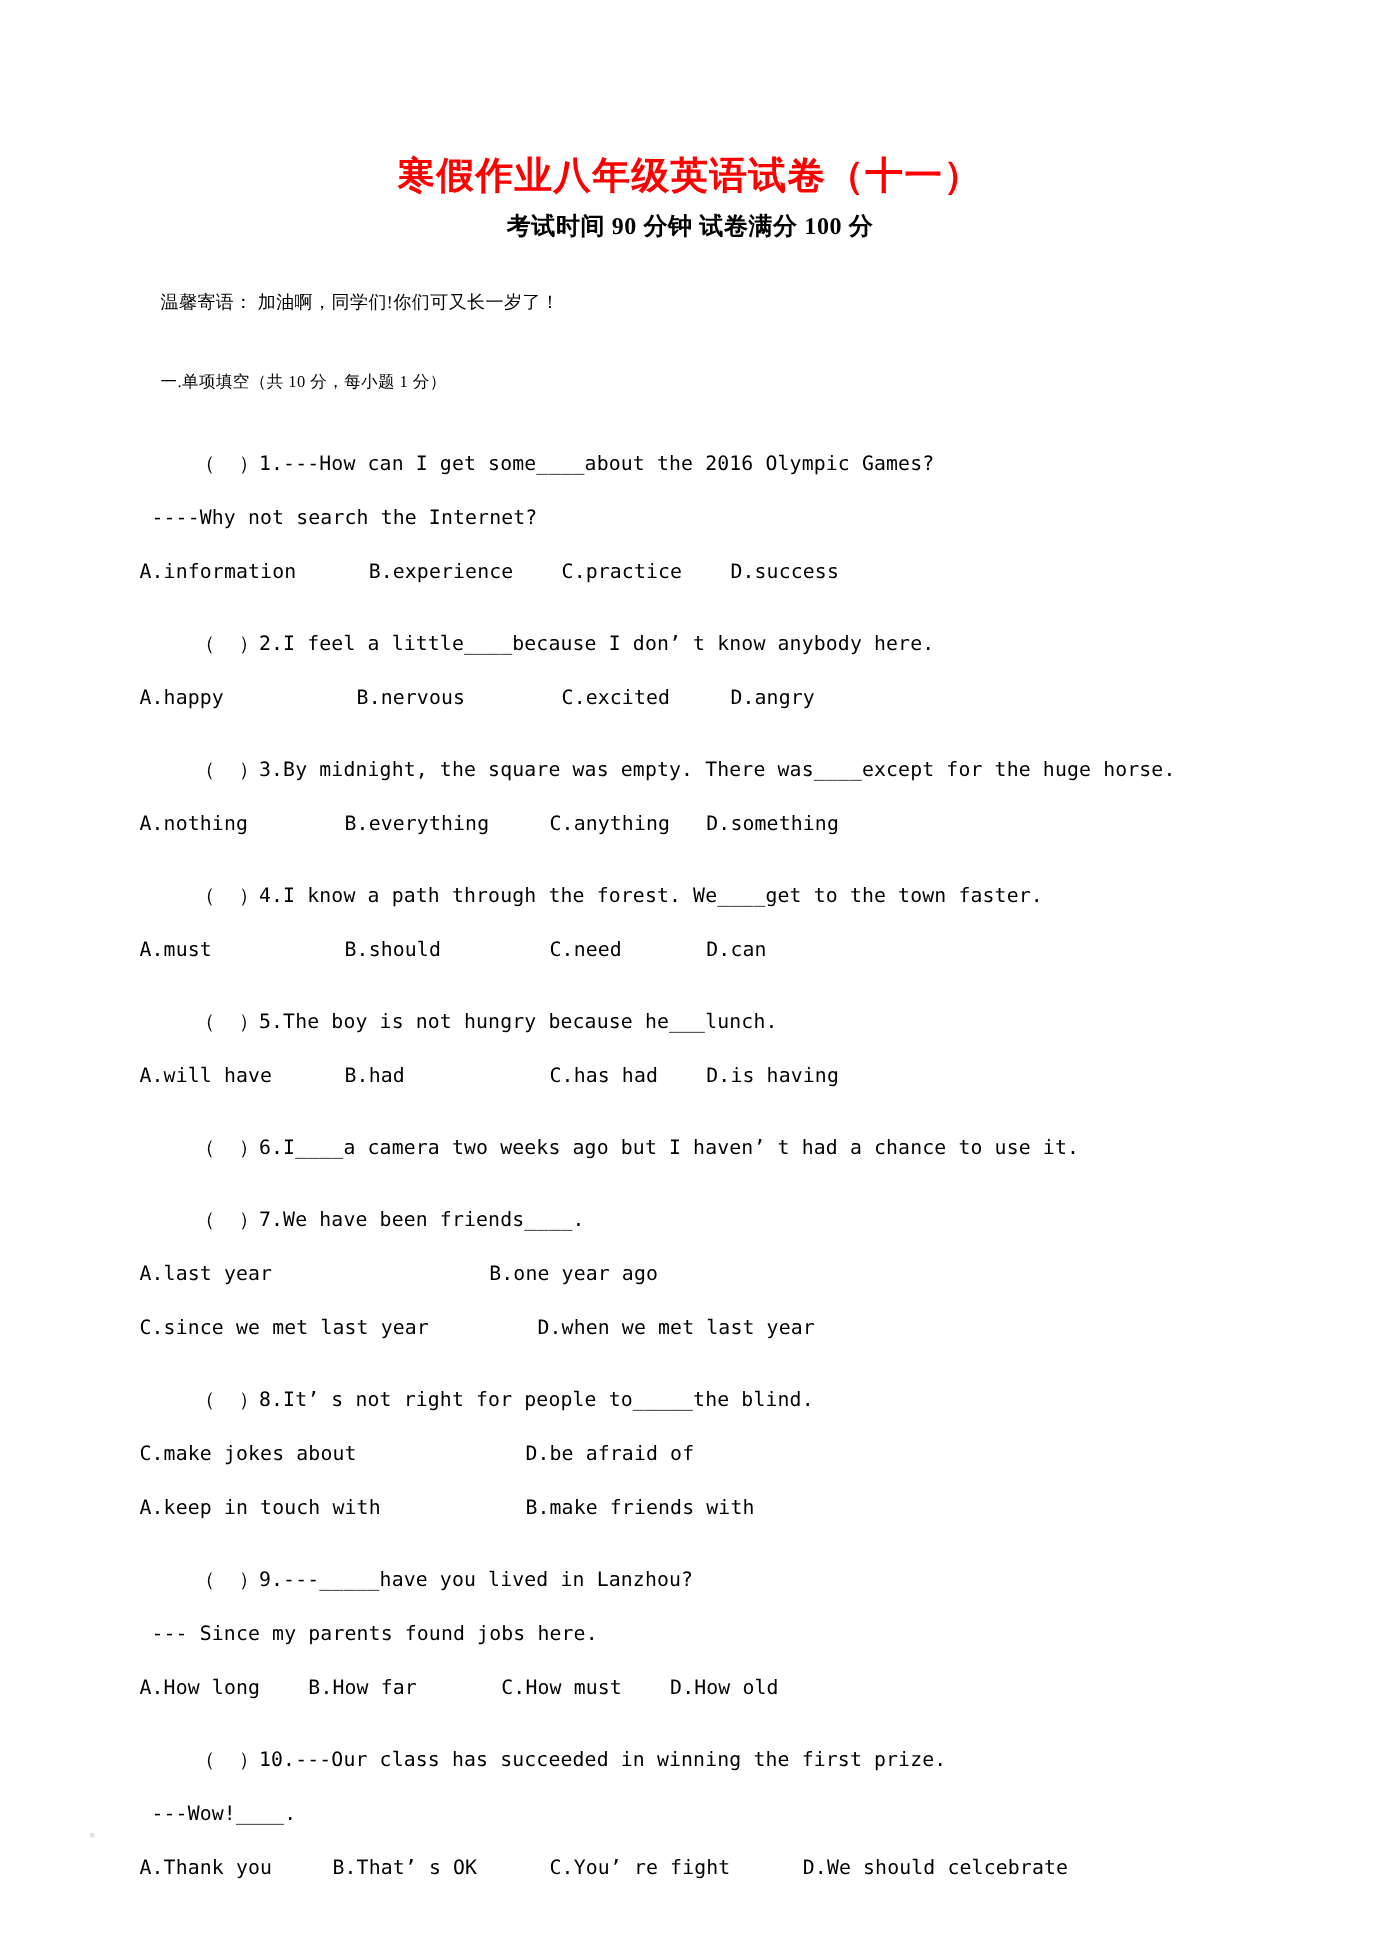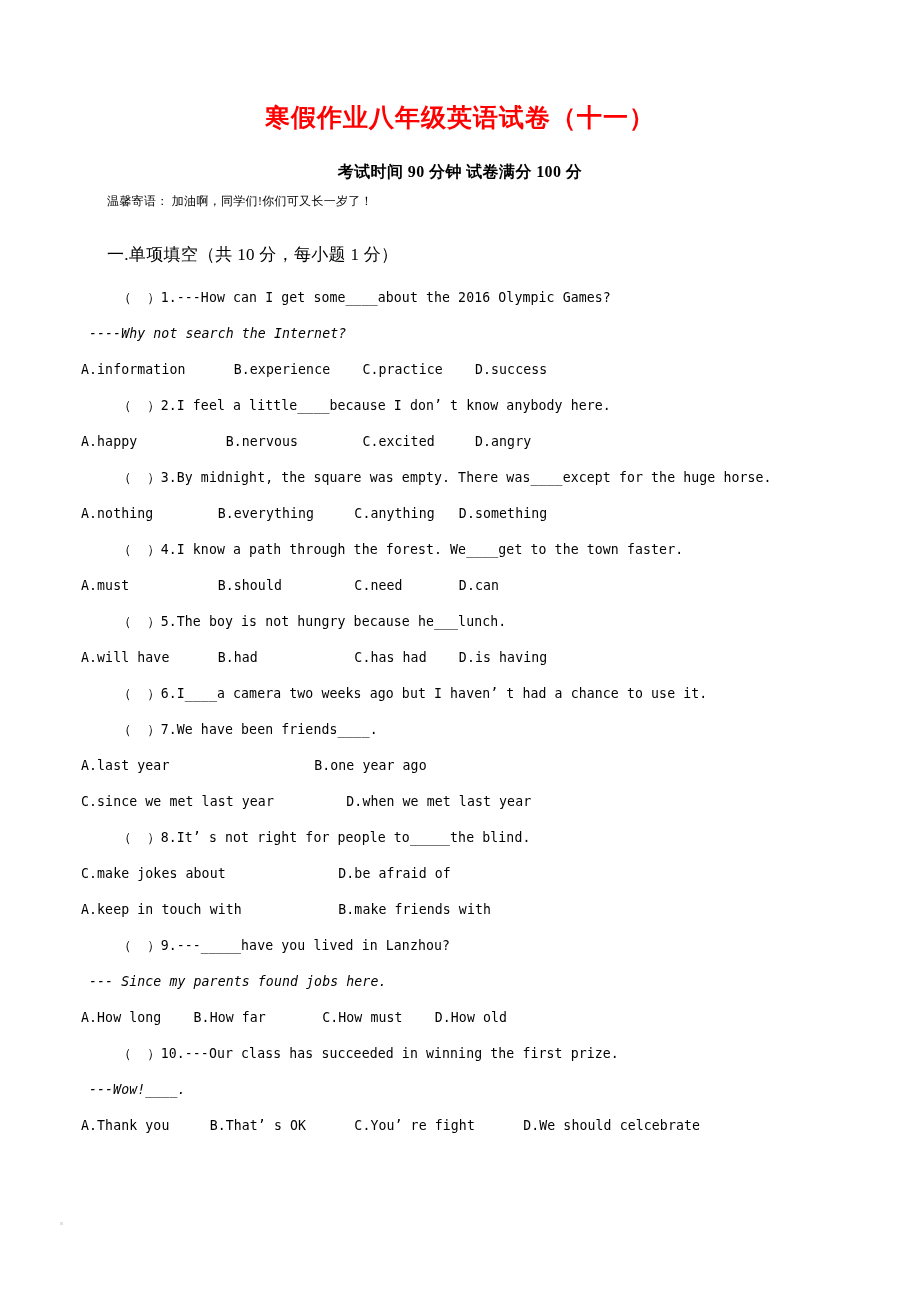--- a/index.html
+++ b/index.html
@@ -32,68 +32,67 @@
     top: 102px;
     left: 0;
     right: 0;
     line-height: 32px;
   }
   .doc-subtitle {
     font-size: 16px;
     font-weight: bold;
     text-align: center;
     position: absolute;
-    top: 160px;
+    top: 140px;
     left: 0;
     right: 0;
     line-height: 24px;
     letter-spacing: 0.4px;
   }
   .doc-note {
     position: absolute;
     top: 189px;
     left: 107px;
     font-size: 12px;
     line-height: 24px;
     letter-spacing: 0.3px;
   }
 
   
   .section-heading {
     position: absolute;
     top: 243px;
     left: 107px;
-    font-size: 17px;
+    font-size: 11px;
     line-height: 24px;
     letter-spacing: 0.3px;
   }
 
   
   #questions {
     position: absolute;
     top: 280px;
     left: 0;
     right: 0;
   }
   .question {
-    margin: 0;
+    margin: 12px;
     padding: 0;
   }
   .q-line {
     font-family: "DejaVu Sans Mono", "Liberation Mono", monospace;
     font-size: 13.2px;
     line-height: 36px;
     height: 36px;
     white-space: pre;
     letter-spacing: 0.1px;
     padding-left: 118px;
   }
   .q-line.cont {
     padding-left: 89px;
-    font-style: italic;
   }
   .opt-line {
     font-family: "DejaVu Sans Mono", "Liberation Mono", monospace;
     font-size: 13.2px;
     line-height: 36px;
     height: 36px;
     white-space: pre;
     letter-spacing: 0.1px;
     padding-left: 81px;
   }

